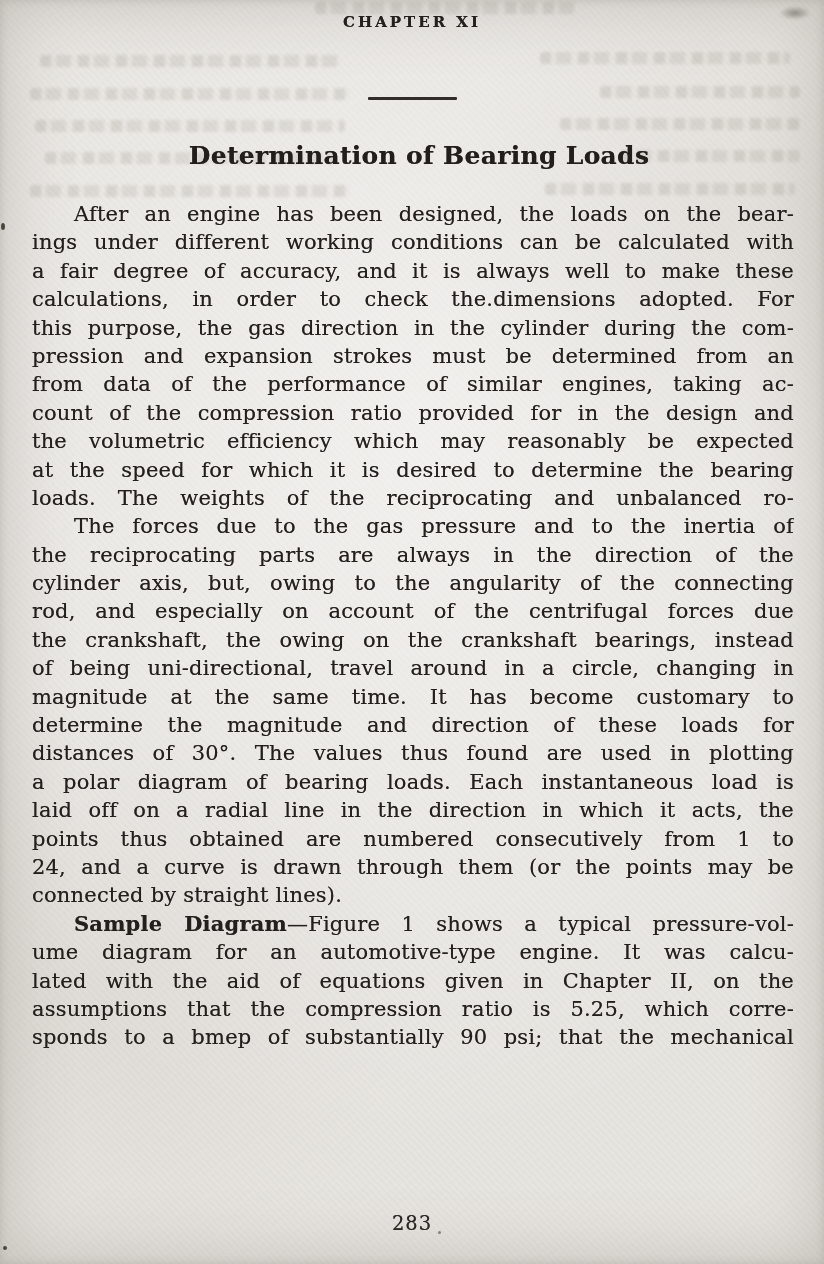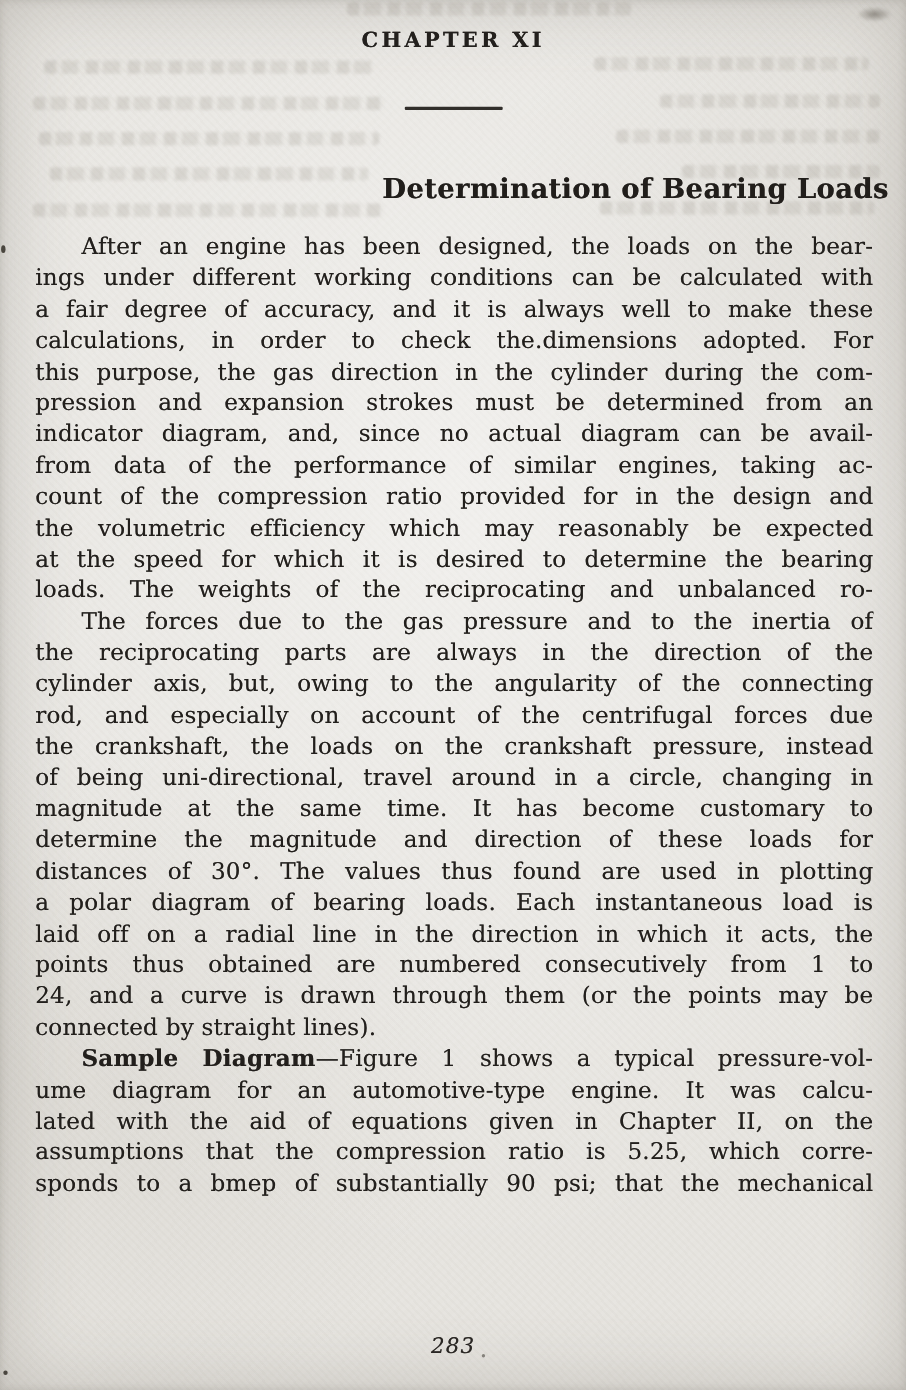--- a/index.html
+++ b/index.html
@@ -26,46 +26,45 @@
       rgba(122,115,103,.38) 0 11px, rgba(122,115,103,.06) 11px 16px,
       rgba(122,115,103,.30) 16px 31px, rgba(122,115,103,.04) 31px 38px);
   }
   .speck{position:absolute;background:#4a463f;border-radius:50%}
   .smudge{
     position:absolute;left:779px;top:6px;width:32px;height:14px;
     background:radial-gradient(ellipse at center, rgba(90,84,75,0.55), transparent 70%);
     filter:blur(1px);
   }
   .chapter{
-    position:absolute;top:26px;left:0;right:0;margin:0;text-align:center;
-    font-size:19px;font-weight:bold;letter-spacing:3px;color:#23201d;
+    position:absolute;top:13px;left:0;right:0;margin:0;text-align:center;
+    font-size:15px;font-weight:bold;letter-spacing:3px;color:#23201d;
     text-shadow:0 0 .6px rgba(30,28,25,.7);
   }
   .rule{
     position:absolute;top:97px;left:368px;width:89px;height:3px;
     background:#312e2a;border-radius:1px;
   }
   .title{
-    position:absolute;top:141px;left:14px;right:0;margin:16px;text-align:right;
+    position:absolute;top:141px;left:14px;right:0;margin:0;text-align:center;
     font-size:25px;font-weight:bold;letter-spacing:.3px;color:#211e1b;
     text-shadow:0 0 .6px rgba(30,28,25,.7);
   }
   .body-text{
-    position:absolute;top:210px;left:32px;width:762px;
+    position:absolute;top:200px;left:32px;width:762px;
     font-size:21px;line-height:28.4px;letter-spacing:.2px;color:#221f1c;
     text-shadow:0 0 .5px rgba(32,30,27,.65);
   }
   .line{text-align:justify;text-align-last:justify;height:28.4px;overflow:hidden}
   .line.first{text-indent:42px}
   .line.lastline{text-align-last:left}
   .page-number{
     position:absolute;top:1212px;left:0;right:0;text-align:center;
     font-size:19.5px;letter-spacing:1px;color:#2a2724;
     text-shadow:0 0 .5px rgba(32,30,27,.6);
-    font-style:italic;
   }
 </style>
 </head>
 <body>
 
 <div class="page">
 
   <div>
     <div class="ghost" style="left:315px;top:2px;width:260px"></div>
     <div class="ghost" style="left:40px;top:55px;width:300px"></div>
@@ -93,34 +92,33 @@
 
   <div class="body-text">
 
     <div>
       <div class="line first">After an engine has been designed, the loads on the bear-</div>
       <div class="line">ings under different working conditions can be calculated with</div>
       <div class="line">a fair degree of accuracy, and it is always well to make these</div>
       <div class="line">calculations, in order to check the.dimensions adopted. For</div>
       <div class="line">this purpose, the gas direction in the cylinder during the com-</div>
       <div class="line">pression and expansion strokes must be determined from an</div>
-      <div class="line">indicator diagram, and, since no actual diagram can be avail-</div>
       <div class="line">from data of the performance of similar engines, taking ac-</div>
       <div class="line">count of the compression ratio provided for in the design and</div>
       <div class="line">the volumetric efficiency which may reasonably be expected</div>
       <div class="line">at the speed for which it is desired to determine the bearing</div>
       <div class="line">loads. The weights of the reciprocating and unbalanced ro-</div>
     </div>
 
     <div>
       <div class="line first">The forces due to the gas pressure and to the inertia of</div>
       <div class="line">the reciprocating parts are always in the direction of the</div>
       <div class="line">cylinder axis, but, owing to the angularity of the connecting</div>
       <div class="line">rod, and especially on account of the centrifugal forces due</div>
-      <div class="line">the crankshaft, the loads on the crankshaft pressure, instead</div>
+      <div class="line">the crankshaft, the owing on the crankshaft bearings, instead</div>
       <div class="line">of being uni-directional, travel around in a circle, changing in</div>
       <div class="line">magnitude at the same time. It has become customary to</div>
       <div class="line">determine the magnitude and direction of these loads for</div>
       <div class="line">distances of 30°. The values thus found are used in plotting</div>
       <div class="line">a polar diagram of bearing loads. Each instantaneous load is</div>
       <div class="line">laid off on a radial line in the direction in which it acts, the</div>
       <div class="line">points thus obtained are numbered consecutively from 1 to</div>
       <div class="line">24, and a curve is drawn through them (or the points may be</div>
       <div class="line lastline">connected by straight lines).</div>
     </div>

